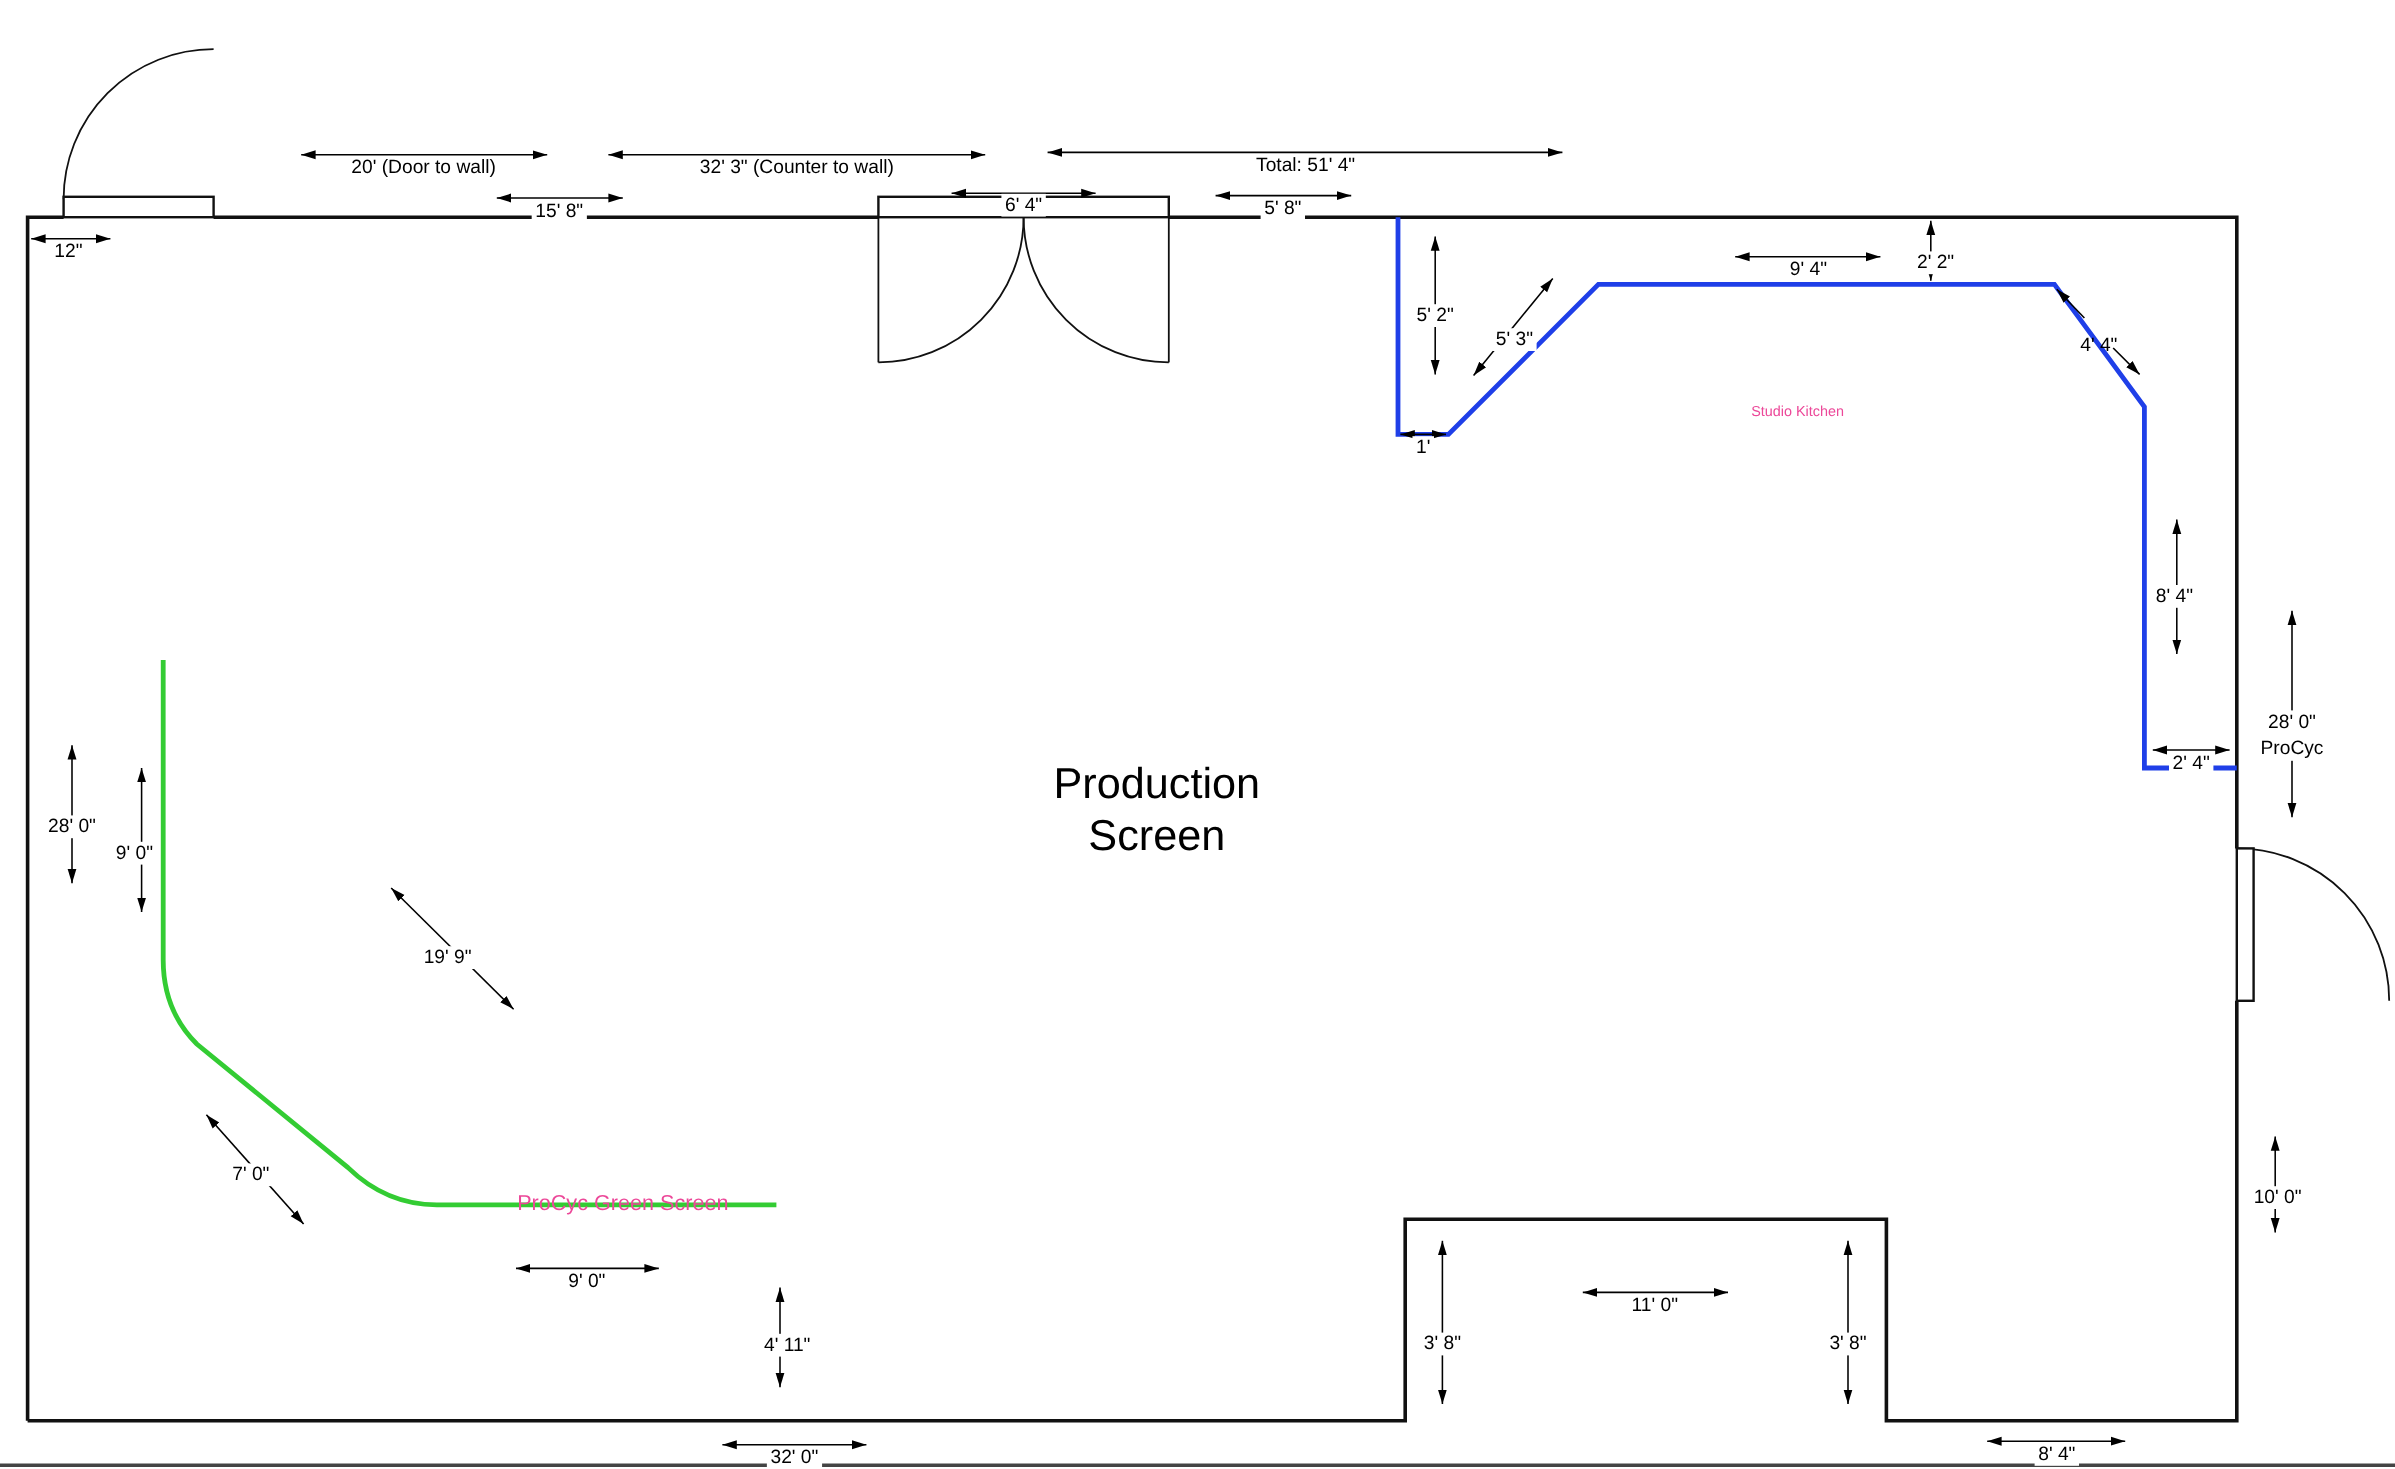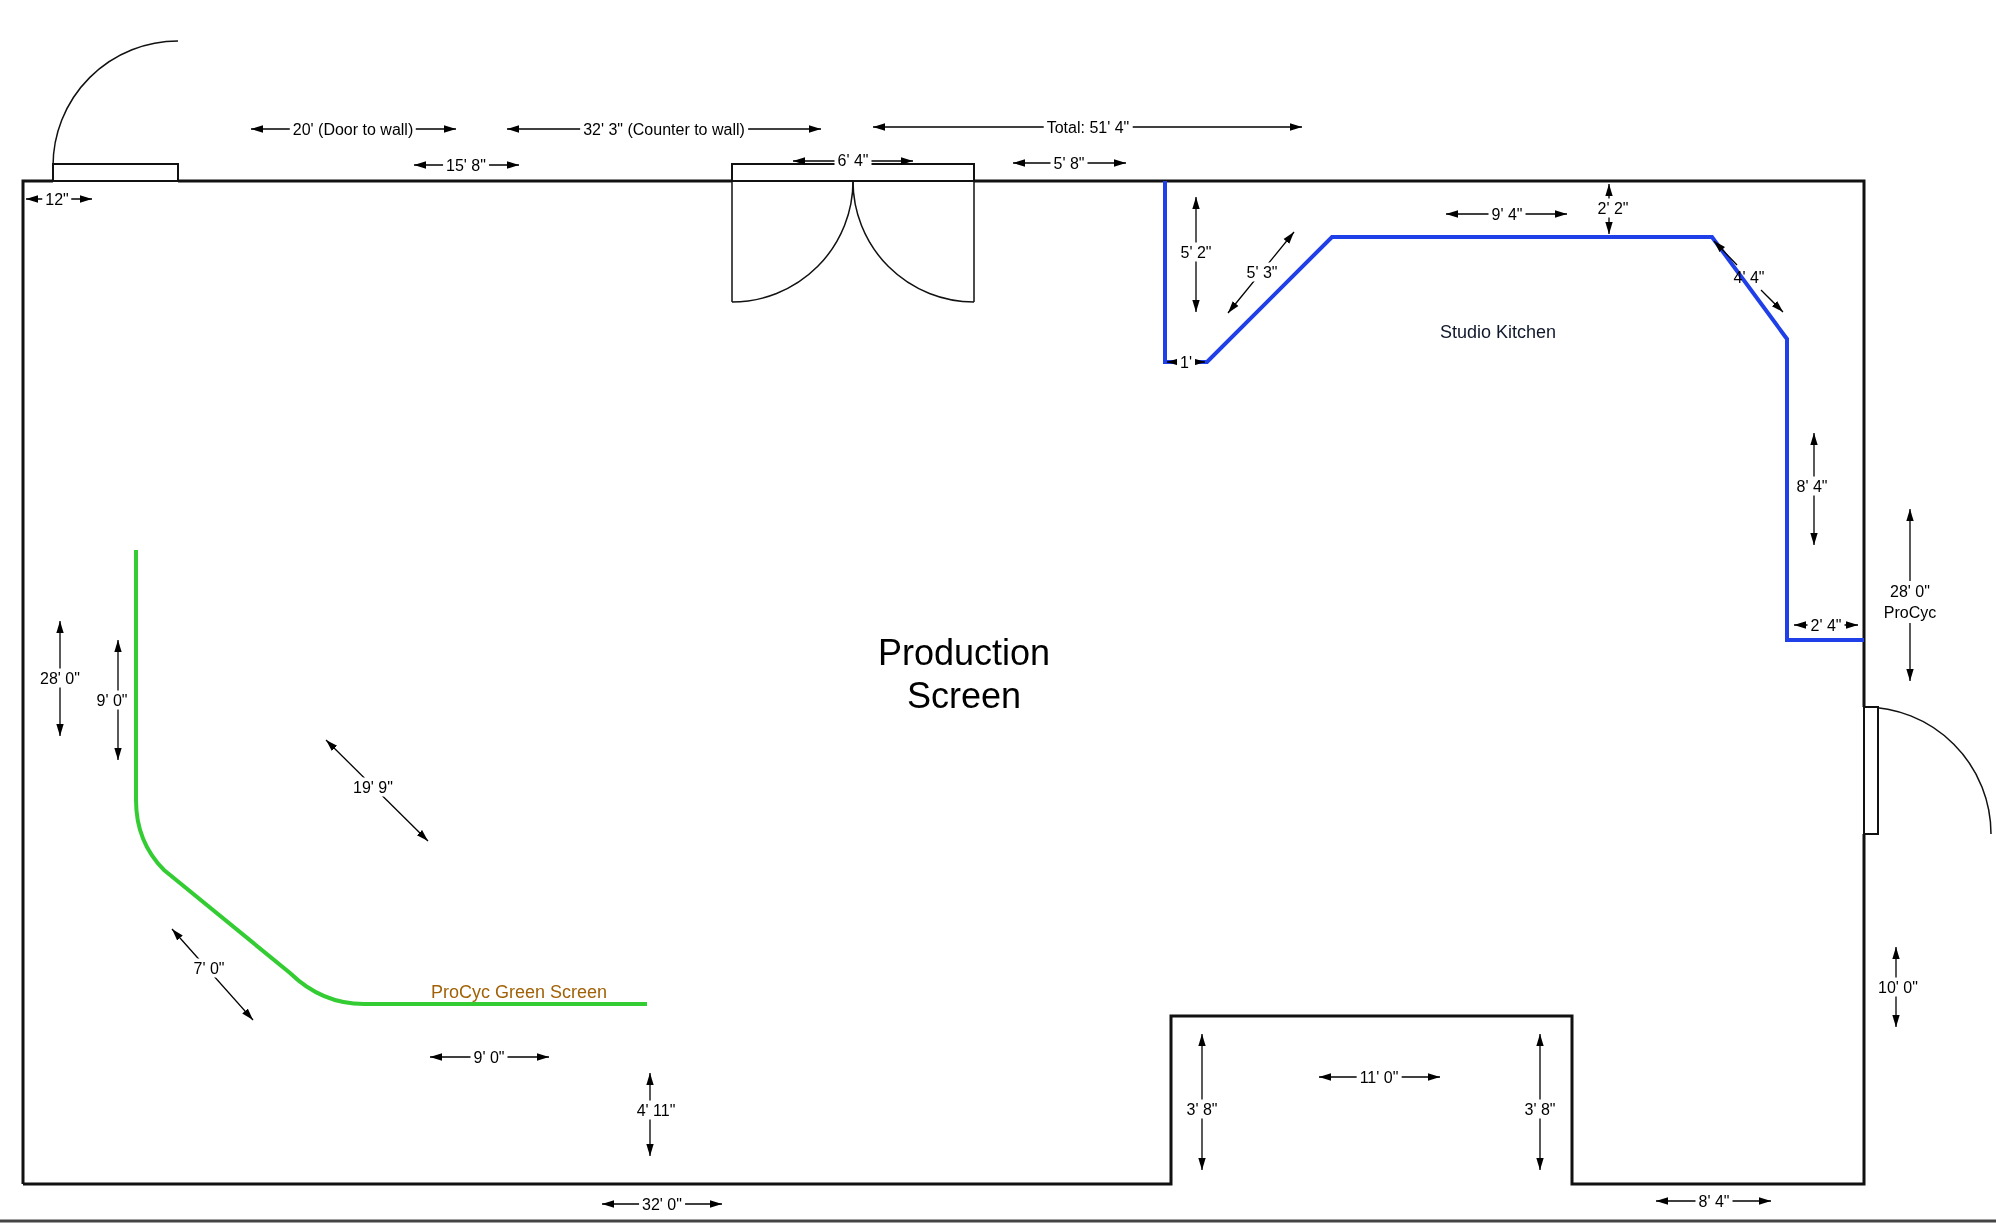--- a/index.html
+++ b/index.html
@@ -4,25 +4,25 @@
 <style>
   html,body{margin:0;padding:0;background:#fff;}
   #stage{
     position:relative;width:1996px;height:1224px;background:#ffffff;
     font-family:"Liberation Sans",sans-serif;overflow:hidden;
   }
   #plan{position:absolute;left:0;top:0;}
   .dim{
     position:absolute;transform:translate(-50%,-50%);
     background:#ffffff;padding:0 3px;font-size:16px;line-height:19px;
-    color:#000;white-space:nowrap;text-align:center;
+    color:#000;white-space:nowrap;text-align:center;margin-top:11px;
   }
   .nobg{background:transparent;}
-  .kitchen-label{font-size:18px;color:#0f172a;background:transparent;}
-  .green-label{font-size:18px;color:#a16207;background:transparent;}
+  .kitchen-label{font-size:12px;color:#ec4899;background:transparent;}
+  .green-label{font-size:18px;color:#ec4899;background:transparent;}
   #title{
     position:absolute;left:964px;top:674px;transform:translate(-50%,-50%);
     font-size:36px;line-height:43px;color:#000;text-align:center;white-space:nowrap;
   }
 </style>
 </head>
 <body>
 
 <div id="stage">
 

